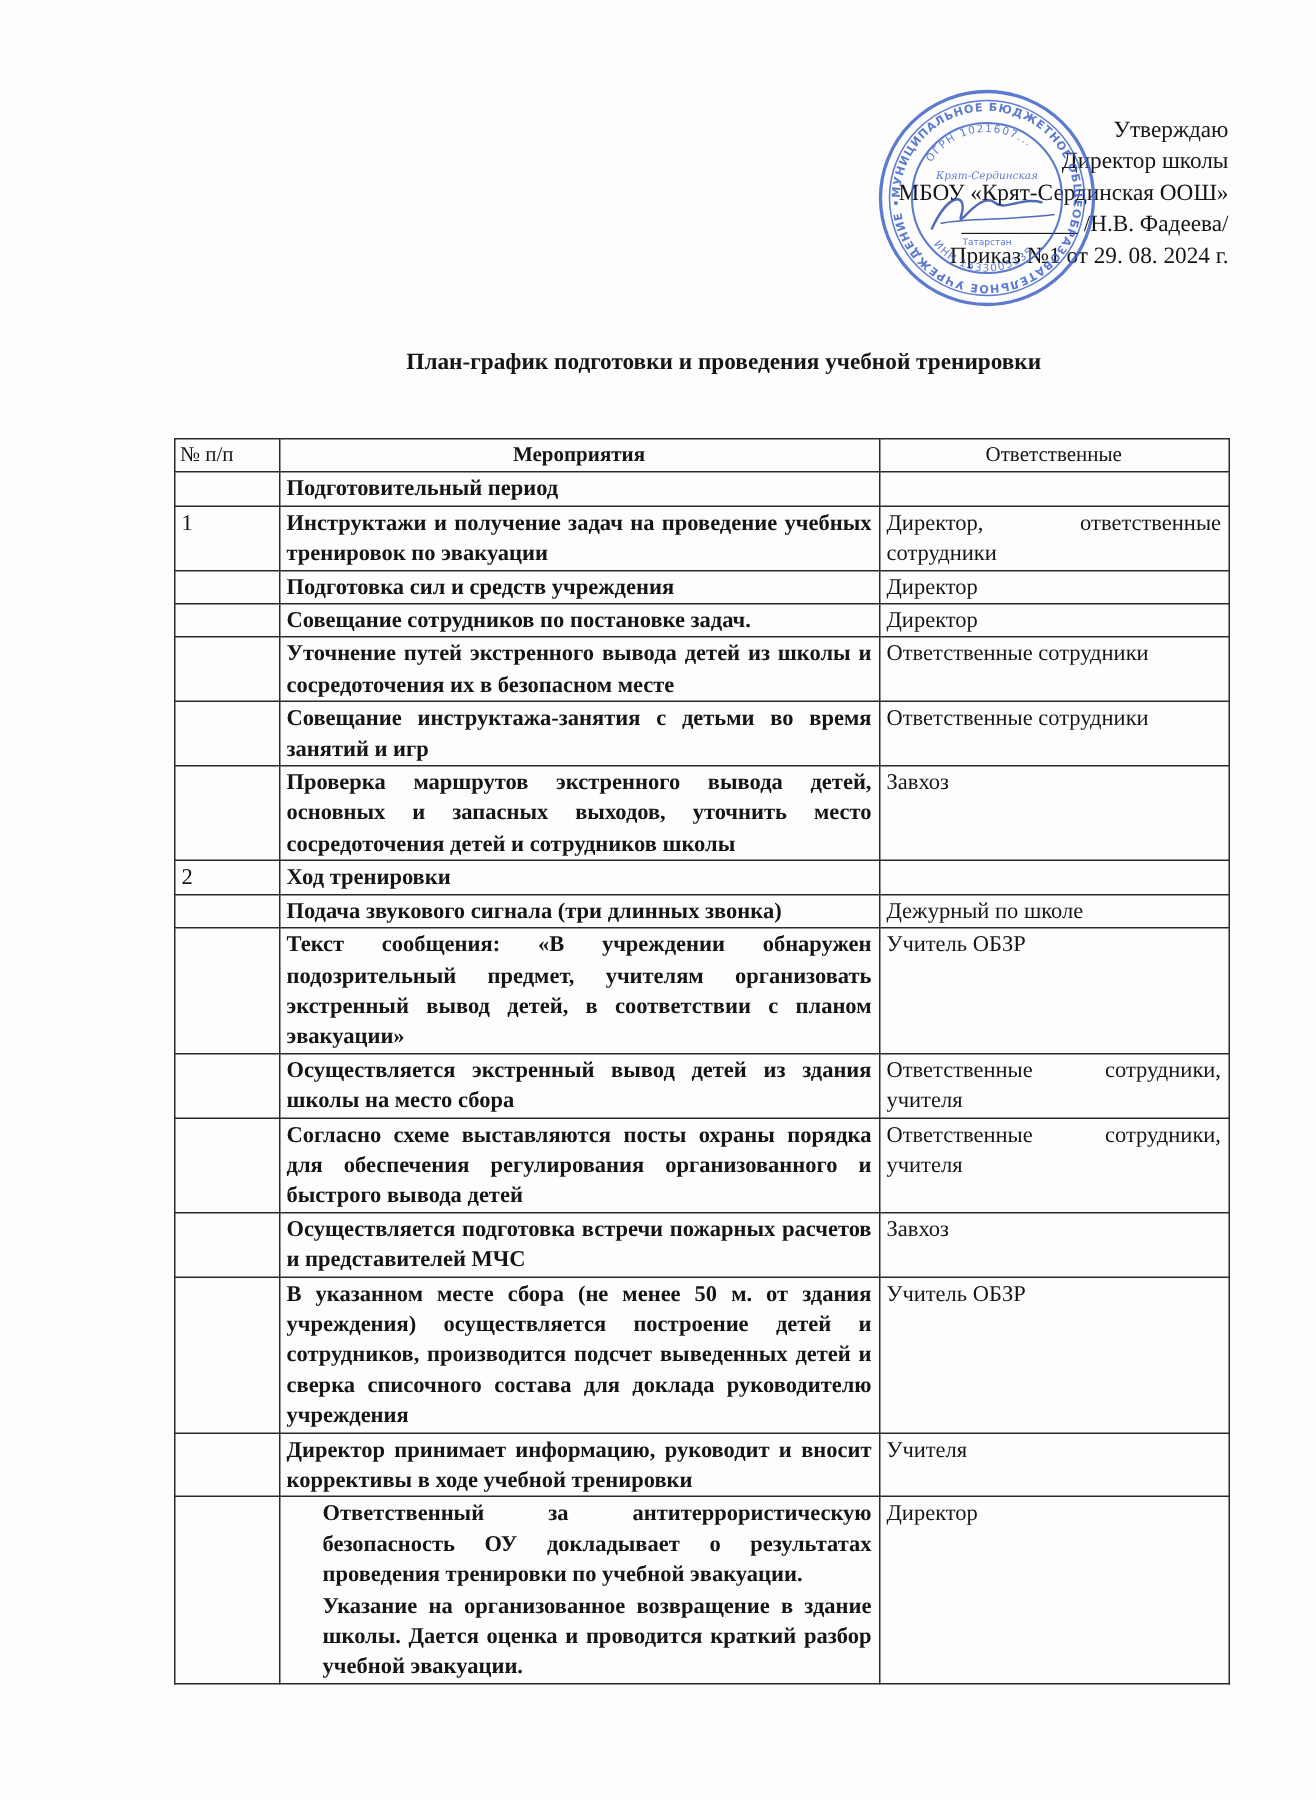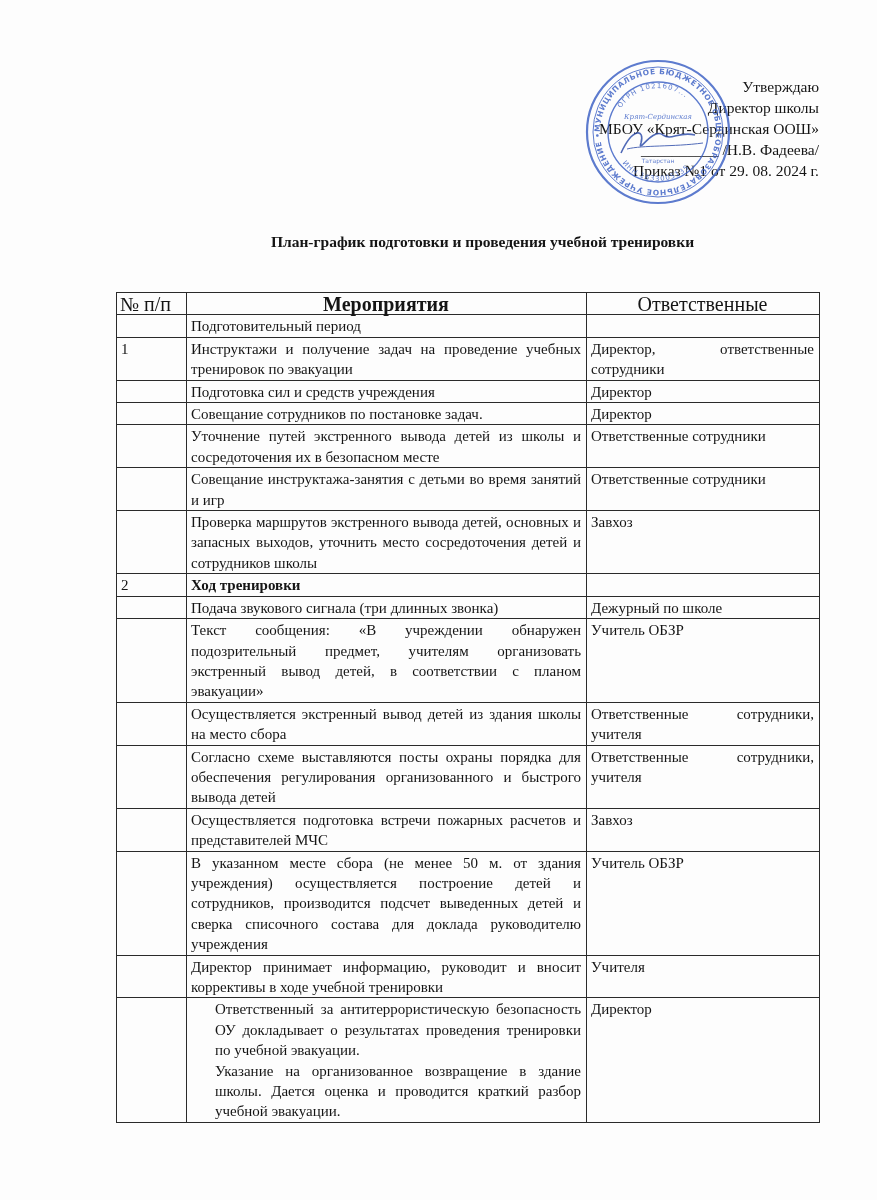--- a/index.html
+++ b/index.html
@@ -27,25 +27,25 @@
     font-weight: bold; font-size: 15.5px; line-height: 19px; margin-left: 44px;
   }
   table.plan {
     position: absolute; left: 116px; top: 292px; width: 703px;
     border-collapse: collapse; table-layout: fixed; font-size: 15px;
   }
   table.plan td, table.plan th {
     border: 1.2px solid #2a2a2a; vertical-align: top;
     padding: 1px 5px 0 4px; line-height: 20.4px;
   }
-  table.plan th { font-weight: bold; text-align: center; font-size: 20px; }
+  table.plan th { font-weight: bold; text-align: center; font-size: 14px; }
   table.plan th.num { text-align: left; padding-left: 3px; font-weight: normal; }
   table.plan th.resp { font-weight: normal; }
   col.c1 { width: 70px; } col.c2 { width: 400px; } col.c3 { width: 233px; }
-  td.act { text-align: justify; text-align-last: left; }
+  td.act { text-align: justify; text-align-last: left; font-weight: bold; }
   td.act.center { text-align: center; font-weight: bold; }
   td.num { text-align: left; }
   td.resp { text-align: justify; }
 </style>
 </head>
 <body>
 
 <div class="bleed"></div>
 
 <div class="approval">

